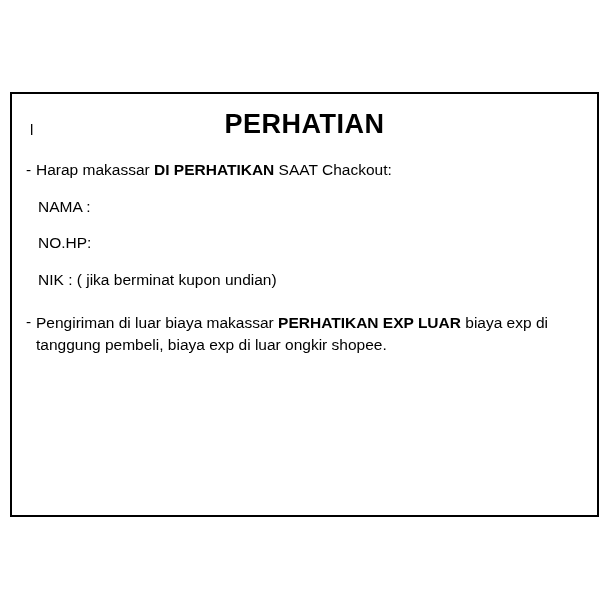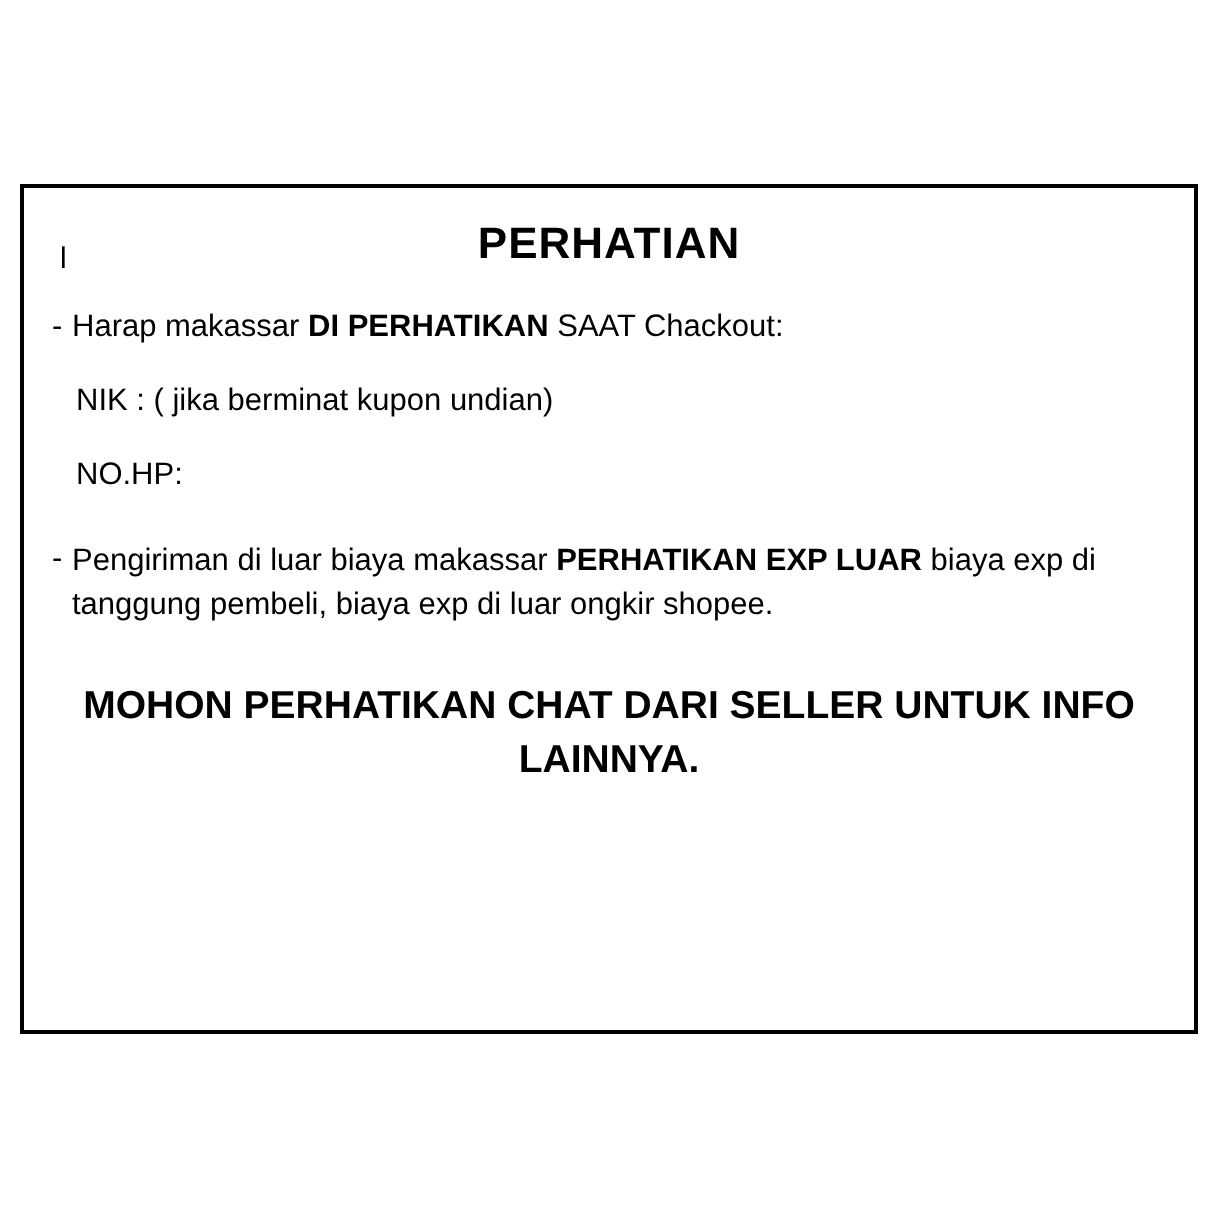--- a/index.html
+++ b/index.html
@@ -32,21 +32,21 @@
   }
   .inner {
     position: relative;
     width: 100%;
     height: 100%;
     box-sizing: border-box;
     padding: 12px 14px 10px 14px;
   }
   .title {
     text-align: center;
-    font-size: 22px;
+    font-size: 27px;
     font-weight: bold;
     letter-spacing: 0.5px;
     margin: 4px 0 0 0;
     line-height: 1.1;
   }
   .stray-mark {
     position: absolute;
     left: 18px;
     top: 28px;
     font-size: 15px;
@@ -104,25 +104,25 @@
 
       <div class="stray-mark">l</div>
 
       <div class="title">PERHATIAN</div>
 
       <div class="dash-row">
         <div class="dash">-</div>
         <div class="dash-text"><span>Harap makassar </span><b>DI PERHATIKAN</b><span> SAAT Chackout:</span></div>
       </div>
 
+      <div class="field">NAMA :</div>
+      <div class="field">NO.HP:</div>
       <div class="field">NIK : ( jika berminat kupon undian)</div>
-      <div class="field">NO.HP:</div>
 
       <div class="para-row">
         <div class="dash">-</div>
         <div class="para-text"><span>Pengiriman di luar biaya makassar </span><b>PERHATIKAN EXP LUAR</b><span> biaya exp di tanggung pembeli, biaya exp di luar ongkir shopee.</span></div>
       </div>
 
-      <div class="footer">MOHON PERHATIKAN CHAT DARI SELLER UNTUK INFO LAINNYA.</div>
 
     </div>
   </div>
 </div>
 
 </body></html>

